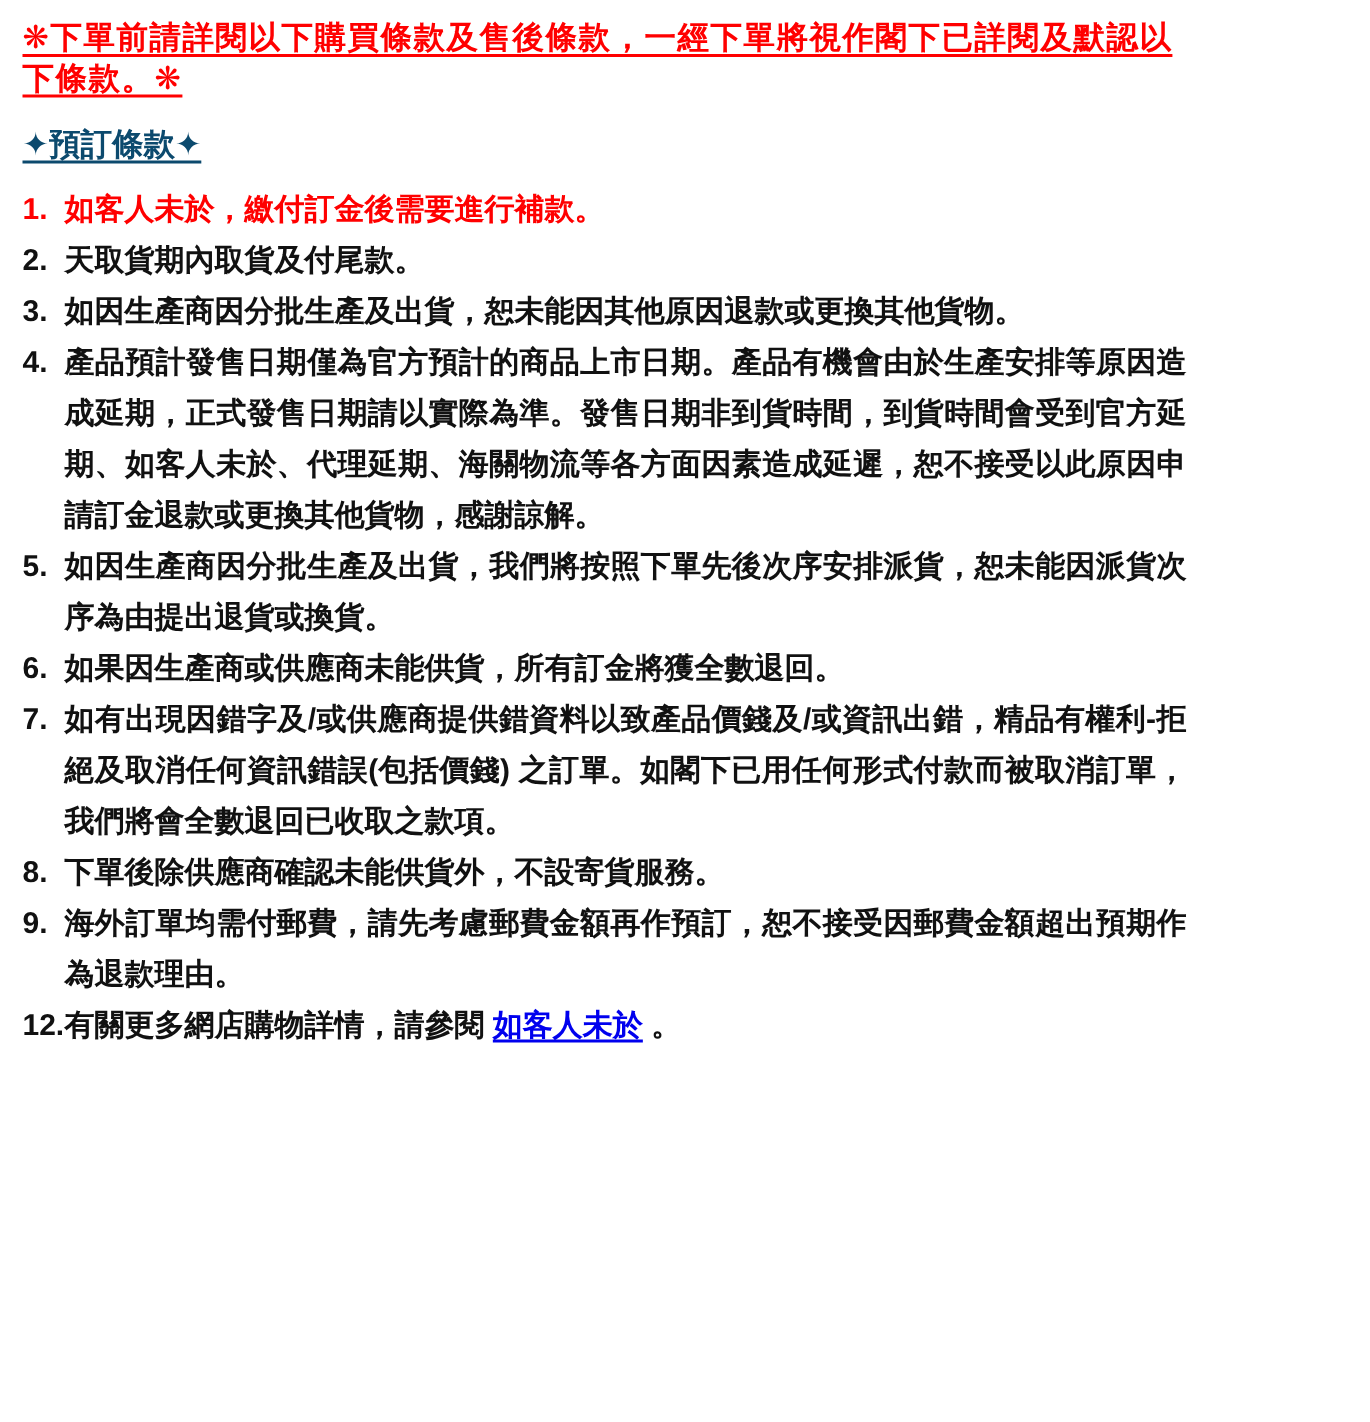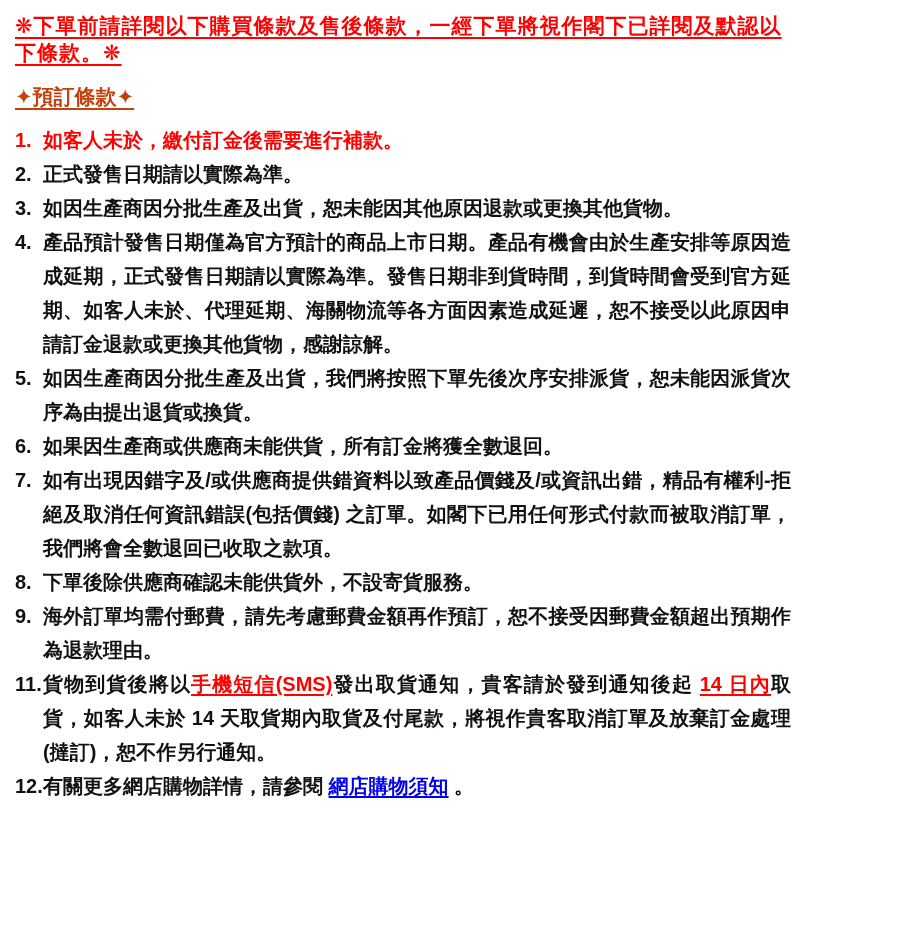--- a/index.html
+++ b/index.html
@@ -28,21 +28,21 @@
     text-decoration-thickness: 2px;
     margin-bottom: 17px;
   }
   .section-title-row {
     margin-bottom: 13px;
   }
   .section-title {
     display: inline-block;
     font-size: 21px;
     line-height: 27px;
-    color: #c2410c;
+    color: #0c4a6e;
     text-decoration: underline;
     text-underline-offset: 4px;
     text-decoration-thickness: 2px;
   }
   .terms { }
   .term {
     display: flex;
     align-items: flex-start;
     font-size: 20px;
     line-height: 34px;
@@ -80,21 +80,21 @@
     <span class="section-title">✦預訂條款✦</span>
   </div>
 
   <div class="terms" id="terms-list">
       <div class="term red">
         <span class="term-num">1.</span>
         <span class="term-text"><span>如客人未於，繳付訂金後需要進行補款。</span></span>
       </div>
       <div class="term">
         <span class="term-num">2.</span>
-        <span class="term-text"><span>正式發售日期請以實際為準。</span></span>
+        <span class="term-text"><span>天取貨期內取貨及付尾款。</span></span>
       </div>
       <div class="term">
         <span class="term-num">3.</span>
         <span class="term-text"><span>如因生產商因分批生產及出貨，恕未能因其他原因退款或更換其他貨物。</span></span>
       </div>
       <div class="term">
         <span class="term-num">4.</span>
         <span class="term-text"><span>產品預計發售日期僅為官方預計的商品上市日期。產品有機會由於生產安排等原因造成延期，正式發售日期請以實際為準。發售日期非到貨時間，到貨時間會受到官方延期、如客人未於、代理延期、海關物流等各方面因素造成延遲，恕不接受以此原因申請訂金退款或更換其他貨物，感謝諒解。</span></span>
       </div>
       <div class="term">
@@ -111,22 +111,18 @@
       </div>
       <div class="term">
         <span class="term-num">8.</span>
         <span class="term-text"><span>下單後除供應商確認未能供貨外，不設寄貨服務。</span></span>
       </div>
       <div class="term">
         <span class="term-num">9.</span>
         <span class="term-text"><span>海外訂單均需付郵費，請先考慮郵費金額再作預訂，恕不接受因郵費金額超出預期作為退款理由。</span></span>
       </div>
       <div class="term">
-        <span class="term-num">11.</span>
-        <span class="term-text"><span>貨物到貨後將以</span><span class="hl-red">手機短信(SMS)</span><span>發出取貨通知，貴客請於發到通知後起 </span><span class="hl-red">14 日內</span><span>取貨，如客人未於 14 天取貨期內取貨及付尾款，將視作貴客取消訂單及放棄訂金處理(撻訂)，恕不作另行通知。</span></span>
-      </div>
-      <div class="term">
         <span class="term-num">12.</span>
-        <span class="term-text"><span>有關更多網店購物詳情，請參閱 </span><a class="shop-link" href="#">網店購物須知</a><span> 。</span></span>
+        <span class="term-text"><span>有關更多網店購物詳情，請參閱 </span><a class="shop-link" href="#">如客人未於</a><span> 。</span></span>
       </div>
     </div>
 
 </div>
 
 </body></html>

